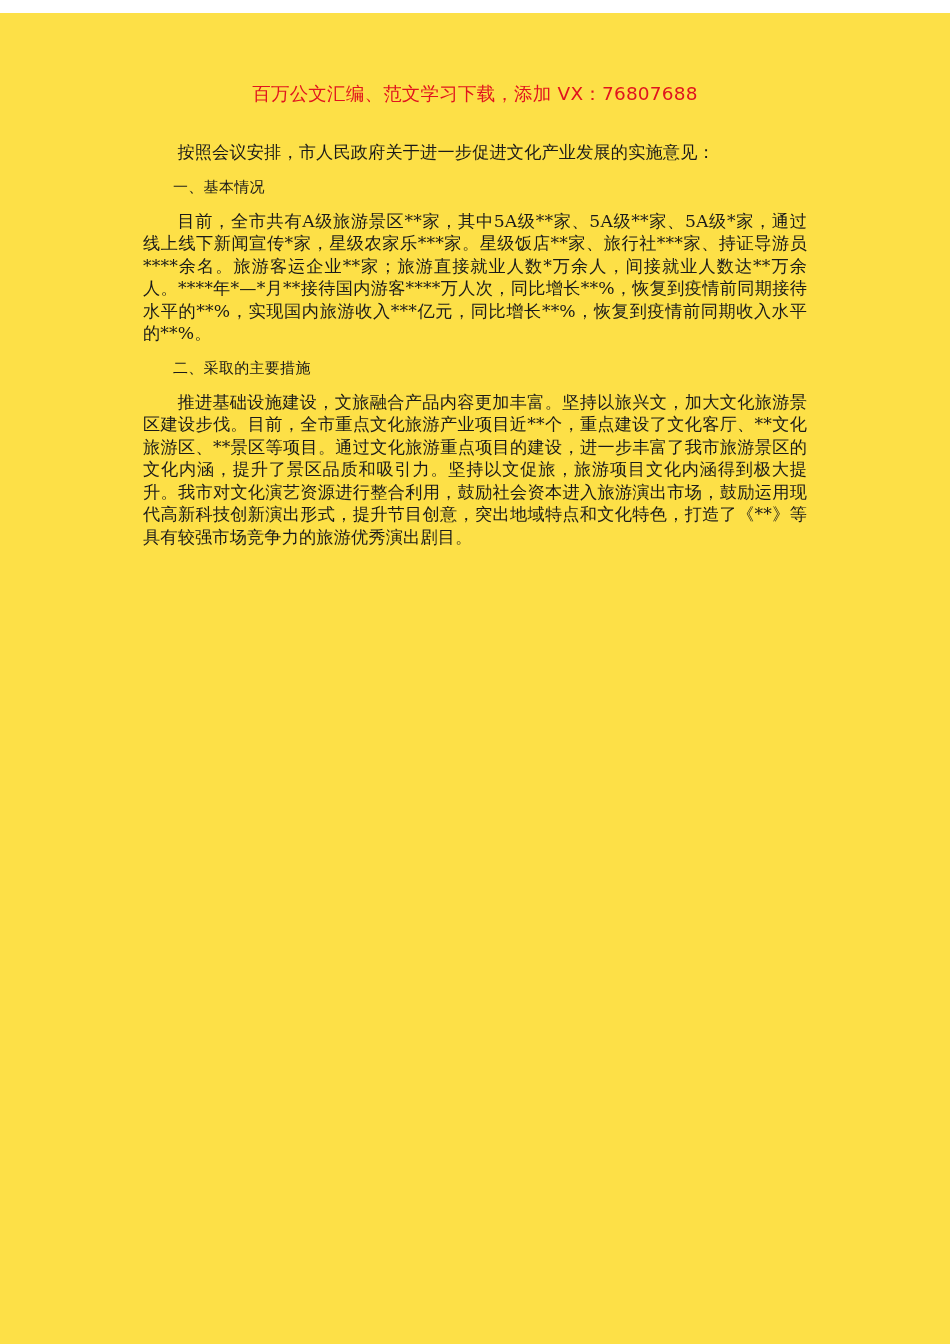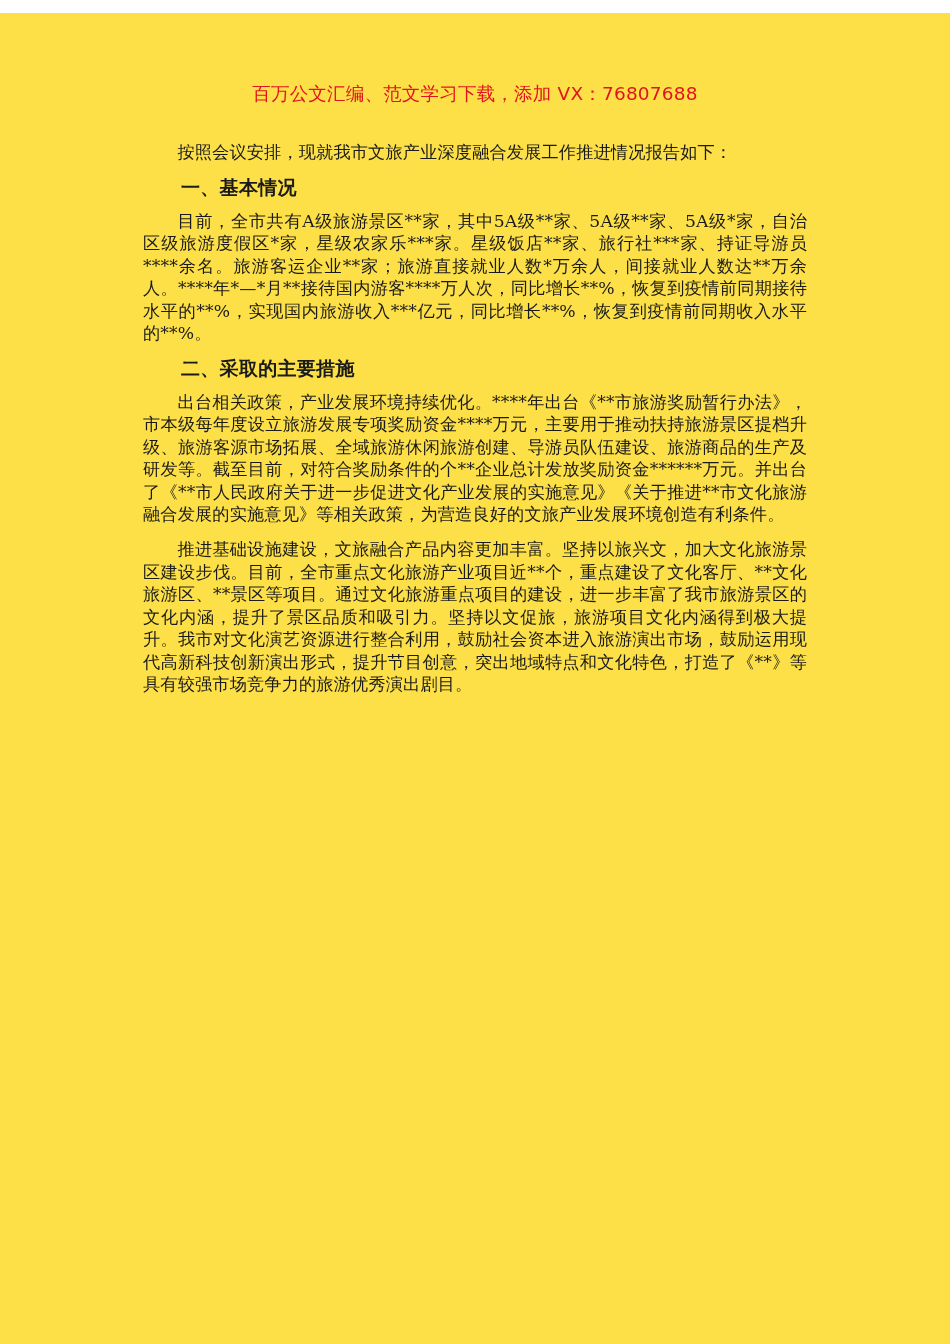--- a/index.html
+++ b/index.html
@@ -49,38 +49,37 @@
       text-align: justify;
       letter-spacing: 0.15px;
     }
     .p.first {
       text-indent: 2em;
     }
     .h {
       margin: 0 0 11px 0;
       text-indent: 2em;
       font-family: "DejaVu Sans", "Liberation Sans", sans-serif;
-      font-weight: bold;
-      font-size: 19px;
+      font-weight: normal;
+      font-size: 15px;
       letter-spacing: 0.3px;
     }
   </style>
 </head>
 <body>
 
 <div class="page">
   <div class="banner">百万公文汇编、范文学习下载，添加 VX：76807688</div>
 
   <div class="content">
-    <p class="p first">按照会议安排，现就我市文旅产业深度融合发展工作推进情况报告如下：</p>
+    <p class="p first">按照会议安排，市人民政府关于进一步促进文化产业发展的实施意见：</p>
 
     <div>
       <p class="h">一、基本情况</p>
-      <p class="p">目前，全市共有A级旅游景区**家，其中5A级**家、5A级**家、5A级*家，自治区级旅游度假区*家，星级农家乐***家。星级饭店**家、旅行社***家、持证导游员****余名。旅游客运企业**家；旅游直接就业人数*万余人，间接就业人数达**万余人。****年*—*月**接待国内游客****万人次，同比增长**%，恢复到疫情前同期接待水平的**%，实现国内旅游收入***亿元，同比增长**%，恢复到疫情前同期收入水平的**%。</p>
+      <p class="p">目前，全市共有A级旅游景区**家，其中5A级**家、5A级**家、5A级*家，通过线上线下新闻宣传*家，星级农家乐***家。星级饭店**家、旅行社***家、持证导游员****余名。旅游客运企业**家；旅游直接就业人数*万余人，间接就业人数达**万余人。****年*—*月**接待国内游客****万人次，同比增长**%，恢复到疫情前同期接待水平的**%，实现国内旅游收入***亿元，同比增长**%，恢复到疫情前同期收入水平的**%。</p>
     </div>
 
     <div>
       <p class="h">二、采取的主要措施</p>
-      <p class="p">出台相关政策，产业发展环境持续优化。****年出台《**市旅游奖励暂行办法》，市本级每年度设立旅游发展专项奖励资金****万元，主要用于推动扶持旅游景区提档升级、旅游客源市场拓展、全域旅游休闲旅游创建、导游员队伍建设、旅游商品的生产及研发等。截至目前，对符合奖励条件的个**企业总计发放奖励资金******万元。并出台了《**市人民政府关于进一步促进文化产业发展的实施意见》《关于推进**市文化旅游融合发展的实施意见》等相关政策，为营造良好的文旅产业发展环境创造有利条件。</p>
       <p class="p">推进基础设施建设，文旅融合产品内容更加丰富。坚持以旅兴文，加大文化旅游景区建设步伐。目前，全市重点文化旅游产业项目近**个，重点建设了文化客厅、**文化旅游区、**景区等项目。通过文化旅游重点项目的建设，进一步丰富了我市旅游景区的文化内涵，提升了景区品质和吸引力。坚持以文促旅，旅游项目文化内涵得到极大提升。我市对文化演艺资源进行整合利用，鼓励社会资本进入旅游演出市场，鼓励运用现代高新科技创新演出形式，提升节目创意，突出地域特点和文化特色，打造了《**》等具有较强市场竞争力的旅游优秀演出剧目。</p>
     </div>
   </div>
 </div>
 
 </body></html>

